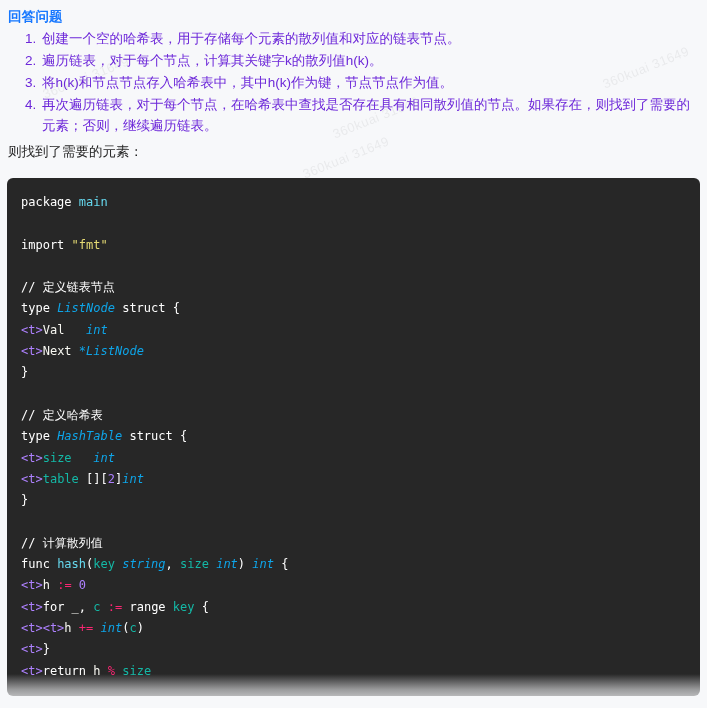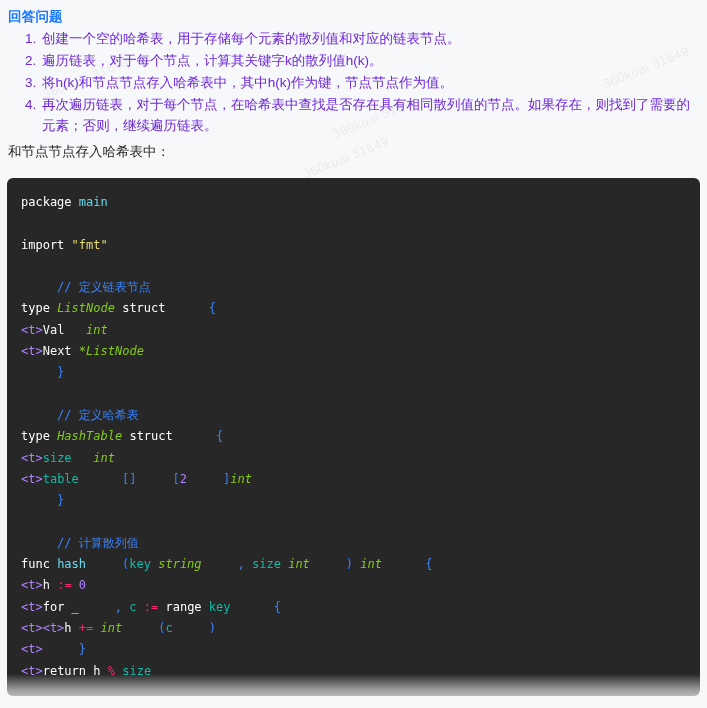--- a/index.html
+++ b/index.html
@@ -96,25 +96,25 @@
     padding: 0 14px;
     color: #f8f8f2;
   }
   #code-lines .line {
     min-height: 21.3px;
     white-space: pre;
   }
 
   
   .tok-key   { color: #ffffff; }
-  .tok-type  { color: #84cc16; font-style: italic; text-align: right; }
+  .tok-type  { color: #0ea5e9; font-style: italic; text-align: right; }
   .tok-fn    { color: #66d9ef; }
   .tok-str   { color: #e6db74; }
   .tok-num   { color: #ae81ff; }
-  .tok-com   { color: #3b82f6; margin-left: 36px; }
+  .tok-com   { color: #ffffff; }
   .tok-op    { color: #f92672; }
   .tok-plain { color: #f8f8f2; }
   .tok-tag   { color: #ae81ff; }
   .tok-param { color: #14b8a6; }
 
   
   #bottom-fade {
     position: absolute;
     left: 0;
     right: 0;
@@ -144,21 +144,21 @@
   <div id="answer-heading">回答问题</div>
 
 
   <ol id="steps-list">
       <li>创建一个空的哈希表，用于存储每个元素的散列值和对应的链表节点。</li>
       <li>遍历链表，对于每个节点，计算其关键字k的散列值h(k)。</li>
       <li>将h(k)和节点节点存入哈希表中，其中h(k)作为键，节点节点作为值。</li>
       <li>再次遍历链表，对于每个节点，在哈希表中查找是否存在具有相同散列值的节点。如果存在，则找到了需要的元素；否则，继续遍历链表。</li>
     </ol>
 
-  <div id="outro-paragraph">和节点节点存入哈希表中：</div>
+  <div id="outro-paragraph">则找到了需要的元素：</div>
 
   <div id="code-block">
     <div id="code-lines"><div class="line"><span class="tok-key">package</span><span class="tok-plain"> </span><span class="tok-fn">main</span></div><div class="line">&nbsp;</div><div class="line"><span class="tok-key">import</span><span class="tok-plain"> </span><span class="tok-str">"fmt"</span></div><div class="line">&nbsp;</div><div class="line"><span class="tok-com">// 定义链表节点</span></div><div class="line"><span class="tok-key">type</span><span class="tok-plain"> </span><span class="tok-type">ListNode</span><span class="tok-plain"> </span><span class="tok-key">struct</span><span class="tok-plain"> </span><span class="tok-com">{</span></div><div class="line"><span class="tok-tag">&lt;t&gt;</span><span class="tok-plain">Val</span><span class="tok-plain">   </span><span class="tok-type">int</span></div><div class="line"><span class="tok-tag">&lt;t&gt;</span><span class="tok-plain">Next</span><span class="tok-plain"> </span><span class="tok-type">*ListNode</span></div><div class="line"><span class="tok-com">}</span></div><div class="line">&nbsp;</div><div class="line"><span class="tok-com">// 定义哈希表</span></div><div class="line"><span class="tok-key">type</span><span class="tok-plain"> </span><span class="tok-type">HashTable</span><span class="tok-plain"> </span><span class="tok-key">struct</span><span class="tok-plain"> </span><span class="tok-com">{</span></div><div class="line"><span class="tok-tag">&lt;t&gt;</span><span class="tok-param">size</span><span class="tok-plain">   </span><span class="tok-type">int</span></div><div class="line"><span class="tok-tag">&lt;t&gt;</span><span class="tok-param">table</span><span class="tok-plain"> </span><span class="tok-com">[]</span><span class="tok-com">[</span><span class="tok-num">2</span><span class="tok-com">]</span><span class="tok-type">int</span></div><div class="line"><span class="tok-com">}</span></div><div class="line">&nbsp;</div><div class="line"><span class="tok-com">// 计算散列值</span></div><div class="line"><span class="tok-key">func</span><span class="tok-plain"> </span><span class="tok-fn">hash</span><span class="tok-com">(</span><span class="tok-param">key</span><span class="tok-plain"> </span><span class="tok-type">string</span><span class="tok-com">, </span><span class="tok-param">size</span><span class="tok-plain"> </span><span class="tok-type">int</span><span class="tok-com">)</span><span class="tok-plain"> </span><span class="tok-type">int</span><span class="tok-plain"> </span><span class="tok-com">{</span></div><div class="line"><span class="tok-tag">&lt;t&gt;</span><span class="tok-plain">h</span><span class="tok-plain"> </span><span class="tok-op">:=</span><span class="tok-plain"> </span><span class="tok-num">0</span></div><div class="line"><span class="tok-tag">&lt;t&gt;</span><span class="tok-key">for</span><span class="tok-plain"> </span><span class="tok-plain">_</span><span class="tok-com">, </span><span class="tok-param">c</span><span class="tok-plain"> </span><span class="tok-op">:=</span><span class="tok-plain"> </span><span class="tok-key">range</span><span class="tok-plain"> </span><span class="tok-param">key</span><span class="tok-plain"> </span><span class="tok-com">{</span></div><div class="line"><span class="tok-tag">&lt;t&gt;&lt;t&gt;</span><span class="tok-plain">h</span><span class="tok-plain"> </span><span class="tok-op">+=</span><span class="tok-plain"> </span><span class="tok-type">int</span><span class="tok-com">(</span><span class="tok-param">c</span><span class="tok-com">)</span></div><div class="line"><span class="tok-tag">&lt;t&gt;</span><span class="tok-com">}</span></div><div class="line"><span class="tok-tag">&lt;t&gt;</span><span class="tok-key">return</span><span class="tok-plain"> </span><span class="tok-plain">h</span><span class="tok-plain"> </span><span class="tok-op">%</span><span class="tok-plain"> </span><span class="tok-param">size</span></div></div>
   </div>
 
 </div>
 
 <div id="bottom-fade"></div>
 
 </body></html>

